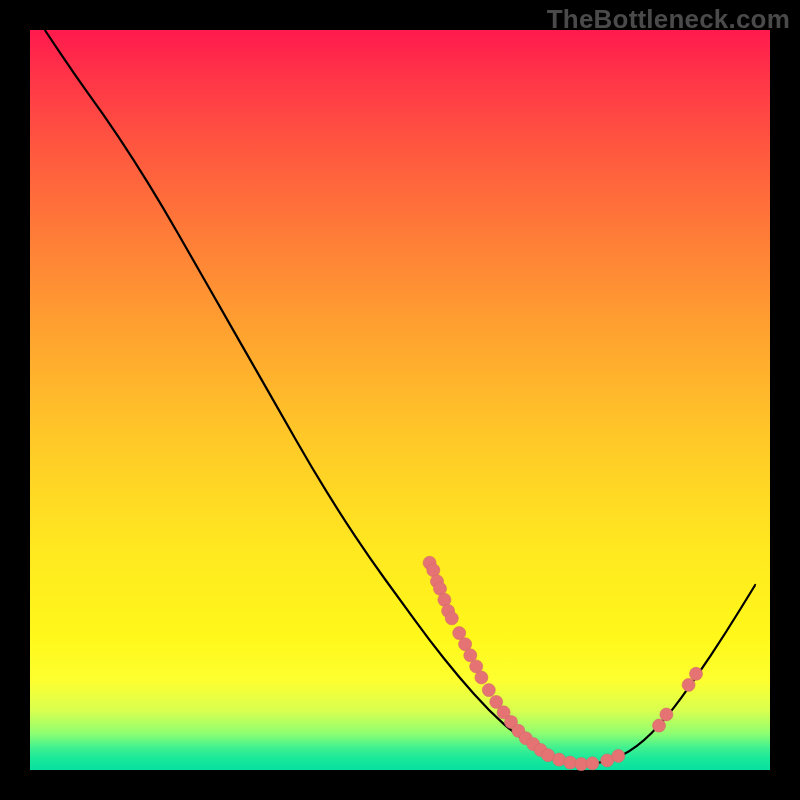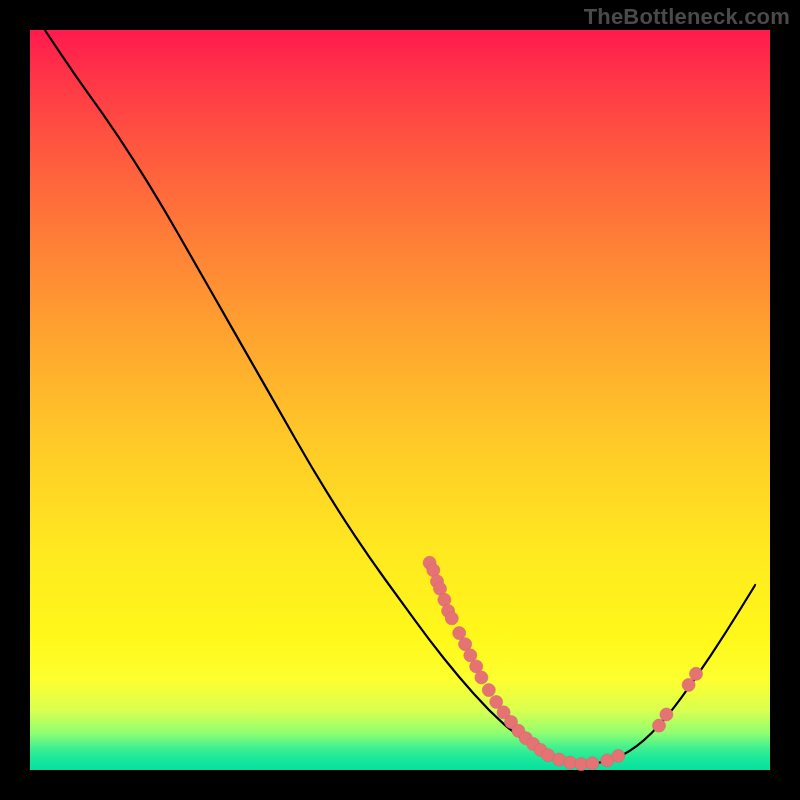--- a/index.html
+++ b/index.html
@@ -32,21 +32,21 @@
       #40f090 97%,
       #18e89a 98.5%,
       #08dfa0 100%
     );
   }
   .watermark {
     position: absolute;
     top: 4px;
     right: 10px;
     color: #4a4a4a;
-    font-size: 22px;
+    font-size: 26px;
     font-weight: 600;
     letter-spacing: 0.2px;
     pointer-events: none;
   }
   svg.curve {
     position: absolute;
     left: 30px;
     top: 30px;
     width: 740px;
     height: 740px;

